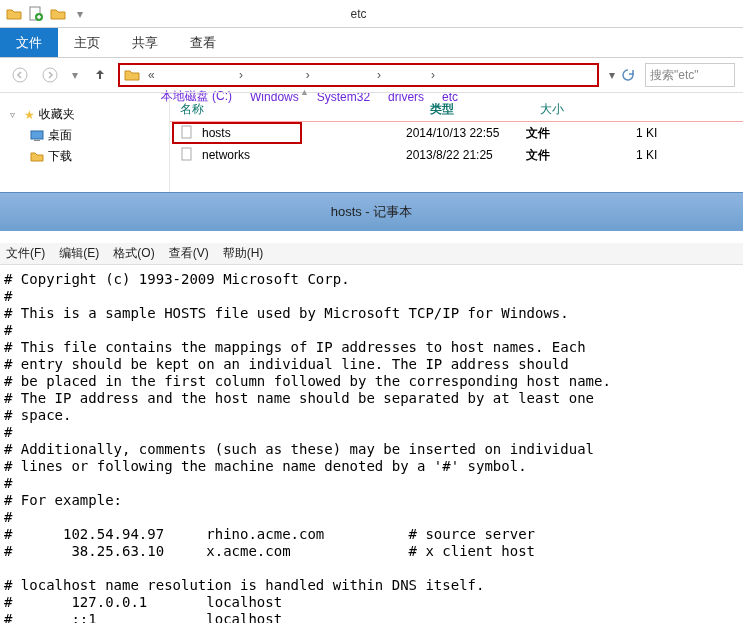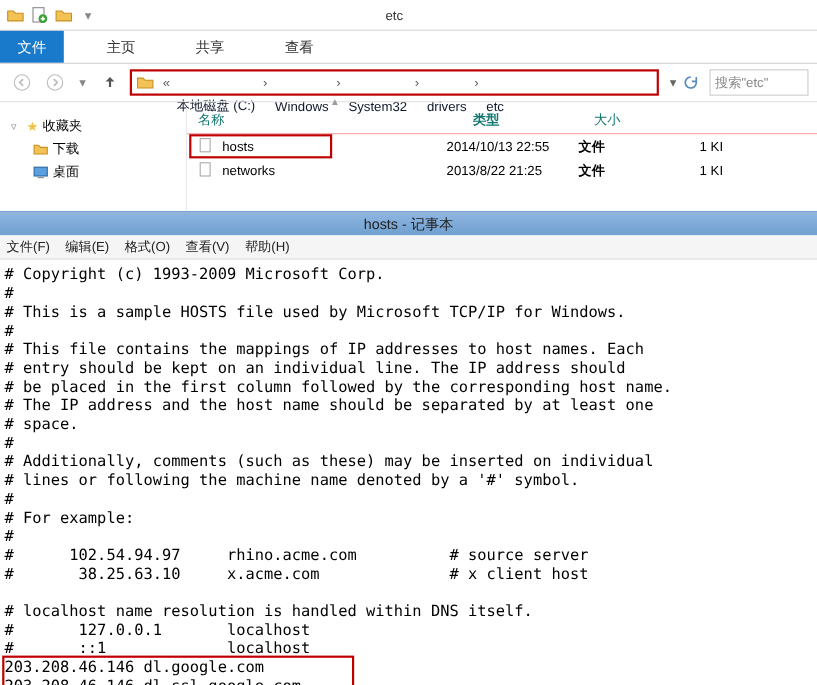--- a/index.html
+++ b/index.html
@@ -6,31 +6,31 @@
   body { font-family: "Microsoft YaHei", Tahoma, sans-serif; font-size: 12px; background: #fff; width: 743px; }
   
   
   .explorer-titlebar { height: 28px; background: #fff; border-bottom: 1px solid #d0d0d0; display: flex; align-items: center; }
   .ql-icons { display: flex; padding: 0 6px; gap: 6px; }
   .ql-icon { width: 16px; height: 16px; display: inline-flex; align-items: center; justify-content: center; }
   .explorer-title { flex: 1; text-align: center; font-size: 12px; color: #333; }
   
   .ribbon-tabs { height: 30px; display: flex; align-items: stretch; border-bottom: 1px solid #d0d0d0; background: #fff; }
   .file-tab { background: #1979ca; color: #fff; padding: 0 16px; display: flex; align-items: center; font-size: 13px; }
-  .ribbon-tab { padding: 0 16px; display: flex; align-items: center; color: #333; font-size: 13px; margin-left: 23px; }
+  .ribbon-tab { padding: 0 16px; display: flex; align-items: center; color: #333; font-size: 13px; }
   
   .addressbar-row { height: 34px; display: flex; align-items: center; padding: 4px 8px; gap: 6px; }
   .nav-btn { width: 24px; height: 24px; border-radius: 2px; display: inline-flex; align-items: center; justify-content: center; color: #aaa; }
   .nav-btn.enabled { color: #333; }
   .dropdown-arrow { color: #888; padding: 0 4px; }
   .breadcrumb-box { flex: 1; border: 1px solid #aecff7; height: 24px; display: flex; align-items: center; padding: 0 4px; outline: 2px solid rgba(200,0,0,0.0); }
   .breadcrumb-box.red-outline { border: 2px solid #c00000; }
   .bc-folder { width: 16px; height: 16px; margin-right: 4px; }
   .bc-sep { padding: 0 4px; color: #555; }
-  .bc-item { padding: 0 2px; color: #0f172a; margin-top: 43px; }
+  .bc-item { padding: 0 2px; color: #6d28d9; margin-top: 43px; }
   .bc-arrow { padding: 0 5px; color: #555; }
   .refresh-dd { display: flex; align-items: center; gap: 6px; padding: 0 4px; }
   .searchbox { width: 90px; height: 24px; border: 1px solid #ccc; padding: 0 4px; color: #888; display: flex; align-items: center; }
   
   .explorer-body { display: flex; height: 94px; overflow: hidden; }
   .nav-pane { width: 170px; border-right: 1px solid #e8e8e8; padding: 6px 0 0 6px; }
   .nav-group { display: flex; align-items: center; padding: 2px 4px; gap: 4px; }
   .nav-caret { width: 10px; color: #888; font-size: 10px; }
   .nav-star { color: #f0c040; }
   .nav-item { display: flex; align-items: center; padding: 2px 4px 2px 24px; gap: 4px; }
@@ -40,22 +40,22 @@
   .col-name { width: 260px; padding-left: 10px; }
   .col-date { width: 120px; }
   .col-type { width: 110px; font-weight: bold; }
   .col-size { flex: 1; text-align: left; padding-right: 10px; }
   .list-row { display: flex; height: 22px; align-items: center; }
   .list-row .file-icon { width: 16px; height: 16px; margin: 0 6px 0 10px; display: inline-flex; }
   .file-name-cell { width: 236px; display: flex; align-items: center; }
   .red-box { border: 2px solid #c00000; position: absolute; }
   
   
-  .notepad-titlebar { height: 22px; background: linear-gradient(#8fb5e0, #6fa0d0); display: flex; align-items: center; justify-content: center; color: #222; font-size: 13px; border-top: 1px solid #5a8bbf; }
-  .notepad-menu { height: 22px; background: #f5f5f5; display: flex; align-items: center; padding: 0 6px; gap: 14px; border-bottom: 1px solid #ddd; }
+  .notepad-titlebar { height: 39px; background: linear-gradient(#8fb5e0, #6fa0d0); display: flex; align-items: center; justify-content: center; color: #222; font-size: 13px; border-top: 1px solid #5a8bbf; }
+  .notepad-menu { height: 22px; background: #f5f5f5; display: flex; align-items: center; padding: 0 6px; gap: 14px; border-bottom: 1px solid #ddd; margin-top: 12px; }
   .notepad-menuitem { font-size: 12px; color: #222; }
   .notepad-body { font-family: "NSimSun", "宋体", SimSun, monospace; font-size: 14px; line-height: 17px; padding: 6px 4px 12px 4px; white-space: pre; color: #000; position: relative; }
   .np-highlight { border: 2px solid #c00000; position: absolute; }
   
   .hsplit { height: 6px; border-top: 1px solid #e0e0e0; position: relative; }
   .hsplit::after { content: "▲"; position: absolute; left: 300px; top: -6px; font-size: 9px; color: #999; }
   
   
   svg { display: block; }
 </style>
@@ -151,33 +151,33 @@
 <div class="explorer-body">
   <div class="nav-pane">
     <div class="nav-group">
       <span class="nav-caret">▿</span>
       <span class="nav-star">★</span>
       <span>收藏夹</span>
     </div>
     <div class="nav-item">
       <span>
           <svg width="14" height="14">
-            <path d="M1 3h4l2 2h6v6H1z" fill="#f3c255" stroke="#c98f1f"></path>
-          </svg>
-        </span>
-      <span>下载</span>
-    </div>
-    <div class="nav-item">
-      <span>
-          <svg width="14" height="14">
             <rect x="1" y="2" width="12" height="8" fill="#5aa0e0" stroke="#2a6aa0"></rect>
             <rect x="4" y="11" width="6" height="1" fill="#888"></rect>
           </svg>
         </span>
       <span>桌面</span>
+    </div>
+    <div class="nav-item">
+      <span>
+          <svg width="14" height="14">
+            <path d="M1 3h4l2 2h6v6H1z" fill="#f3c255" stroke="#c98f1f"></path>
+          </svg>
+        </span>
+      <span>下载</span>
     </div>
   </div>
 
   <div class="file-list">
     <div class="list-header">
       <div class="col-name">名称</div>
       <div class="col-type">类型</div>
       <div class="col-size">大小</div>
     </div>
 

